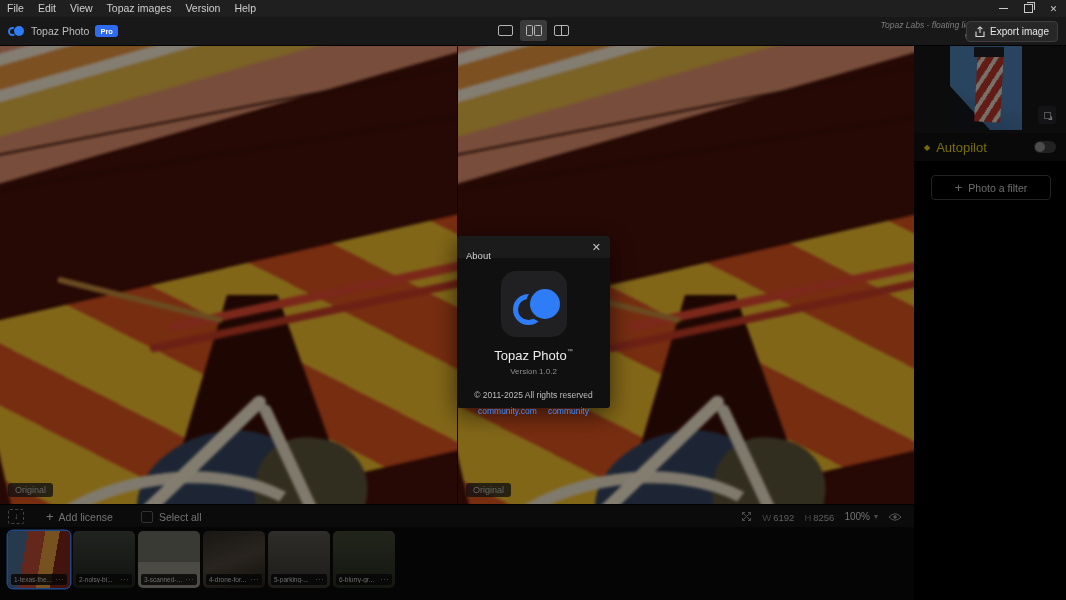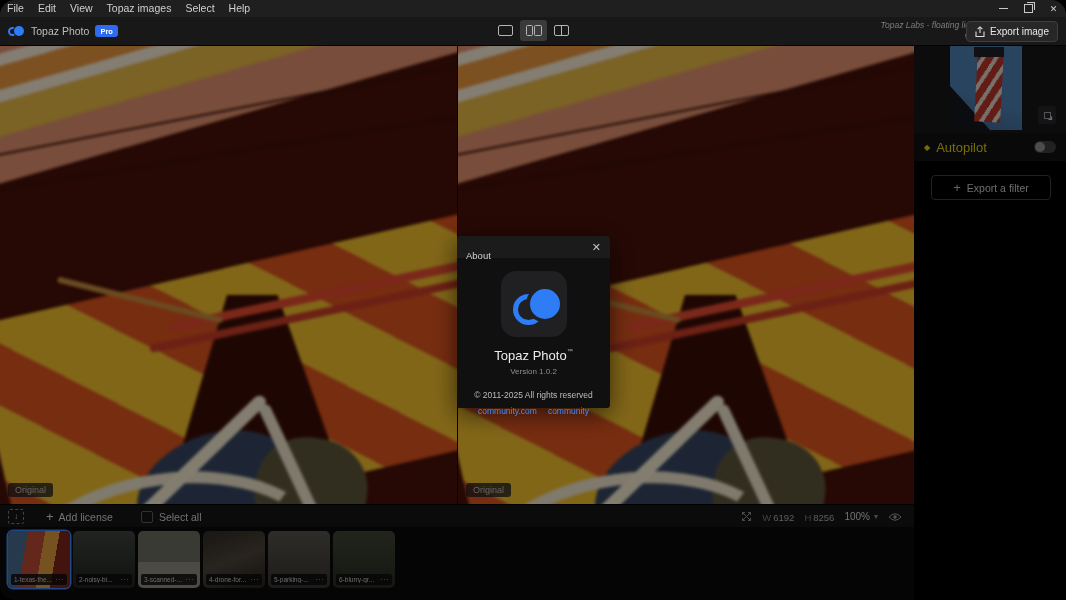--- a/index.html
+++ b/index.html
@@ -1,17 +1,17 @@
 <!DOCTYPE html>
 <html><head>
 <meta charset="utf-8">
 <style>
   html,body{margin:0;padding:0;background:#000;}
   #app{position:relative;width:1066px;height:600px;overflow:hidden;background:#000;
-       font-family:"Liberation Sans",sans-serif;border-radius:15px;-webkit-font-smoothing:antialiased;}
+       font-family:"Liberation Sans",sans-serif;-webkit-font-smoothing:antialiased;}
   
   .menubar{position:absolute;left:0;top:0;width:1066px;height:17px;background:#1f1f1f;
            display:flex;align-items:center;z-index:10;}
   .menu-item{font-size:10.5px;color:#cfcfcf;padding:0 7px;line-height:17px;cursor:default;}
   .win-controls{margin-left:auto;display:flex;height:17px;}
   .win-btn{width:25px;height:17px;display:flex;align-items:center;justify-content:center;color:#c9c9c9;}
   .min-glyph{width:9px;height:1px;background:#c9c9c9;display:block;}
   .restore-glyph{width:7px;height:7px;border:1px solid #c9c9c9;position:relative;background:#1f1f1f;}
   .restore-glyph::before{content:"";position:absolute;left:2px;top:-3px;width:7px;height:7px;border:1px solid #c9c9c9;border-left:none;border-bottom:none;}
   .close-glyph{font-size:9px;color:#c9c9c9;}
@@ -145,21 +145,21 @@
 </head>
 <body>
 
 <div id="app">
 
   <div class="menubar">
     <span class="menu-item">File</span>
     <span class="menu-item">Edit</span>
     <span class="menu-item">View</span>
     <span class="menu-item">Topaz images</span>
-    <span class="menu-item">Select</span>
+    <span class="menu-item">Version</span>
     <span class="menu-item">Help</span>
     <div class="win-controls">
       <div class="win-btn">
           <span class="min-glyph"></span>
         </div>
       <div class="win-btn">
           <span class="restore-glyph"></span>
         </div>
       <div class="win-btn">
           <span class="close-glyph">✕</span>
@@ -265,21 +265,21 @@
       <div class="sb-autopilot">
         <span class="ap-spark">◆</span>
         <span class="ap-label">Autopilot</span>
         <div class="toggle">
             <div class="knob"></div>
           </div>
       </div>
       <div class="sb-filter">
         <div class="filter-btn">
           <span class="filter-plus">+</span>
-          <span>Export a filter</span>
+          <span>Photo a filter</span>
         </div>
       </div>
     </div>
 
     <div class="bottombar">
       <div class="import-btn">
         <span>↓</span>
       </div>
       <div class="add-images">
         <span class="add-plus">+</span>

